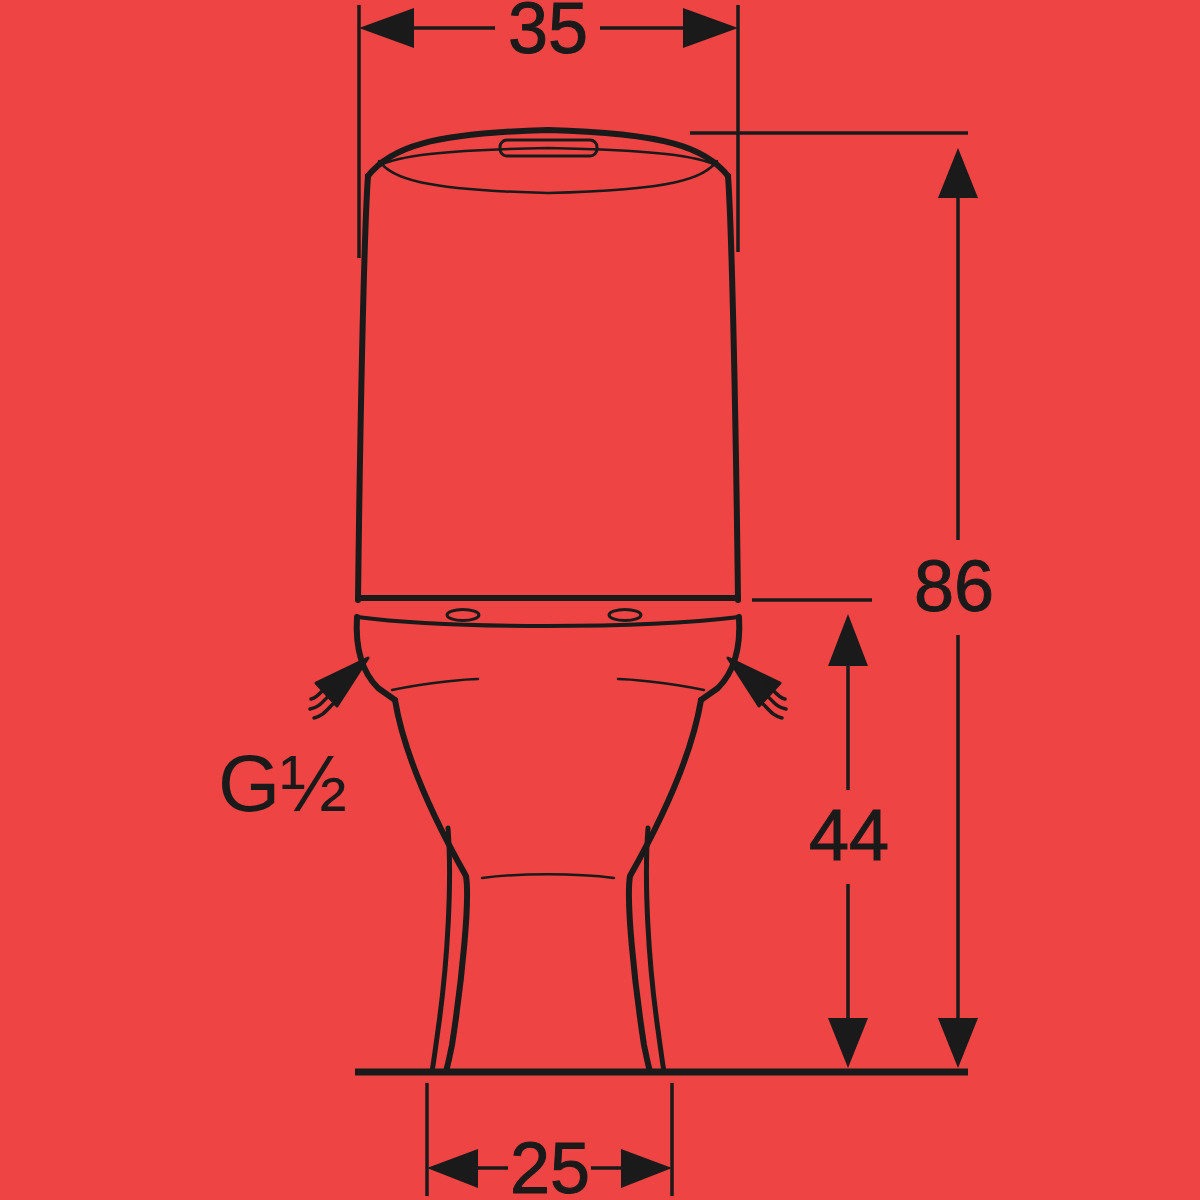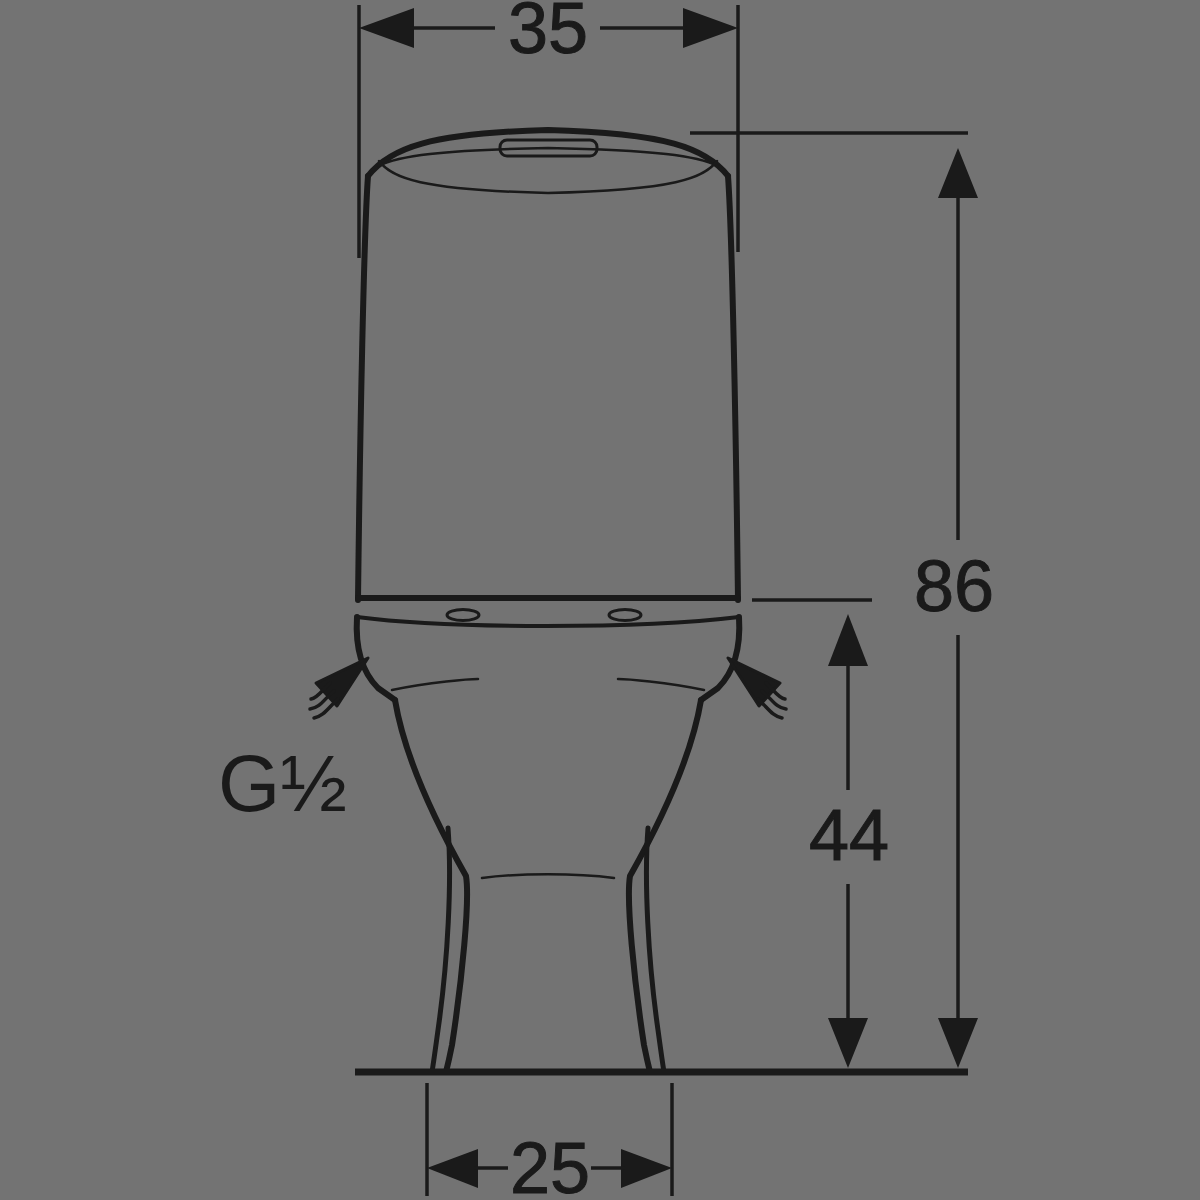--- a/index.html
+++ b/index.html
@@ -11,21 +11,21 @@
   body {
     width: 1200px;
     height: 1200px;
     font-family: "Liberation Sans", sans-serif;
     overflow: hidden;
   }
   #drawing-root {
     position: relative;
     width: 1200px;
     height: 1200px;
-    background: #737373;
+    background: #ef4444;
   }
   #drawing-svg {
     position: absolute;
     top: 0;
     left: 0;
     width: 1200px;
     height: 1200px;
     display: block;
   }
   .dim-text {

